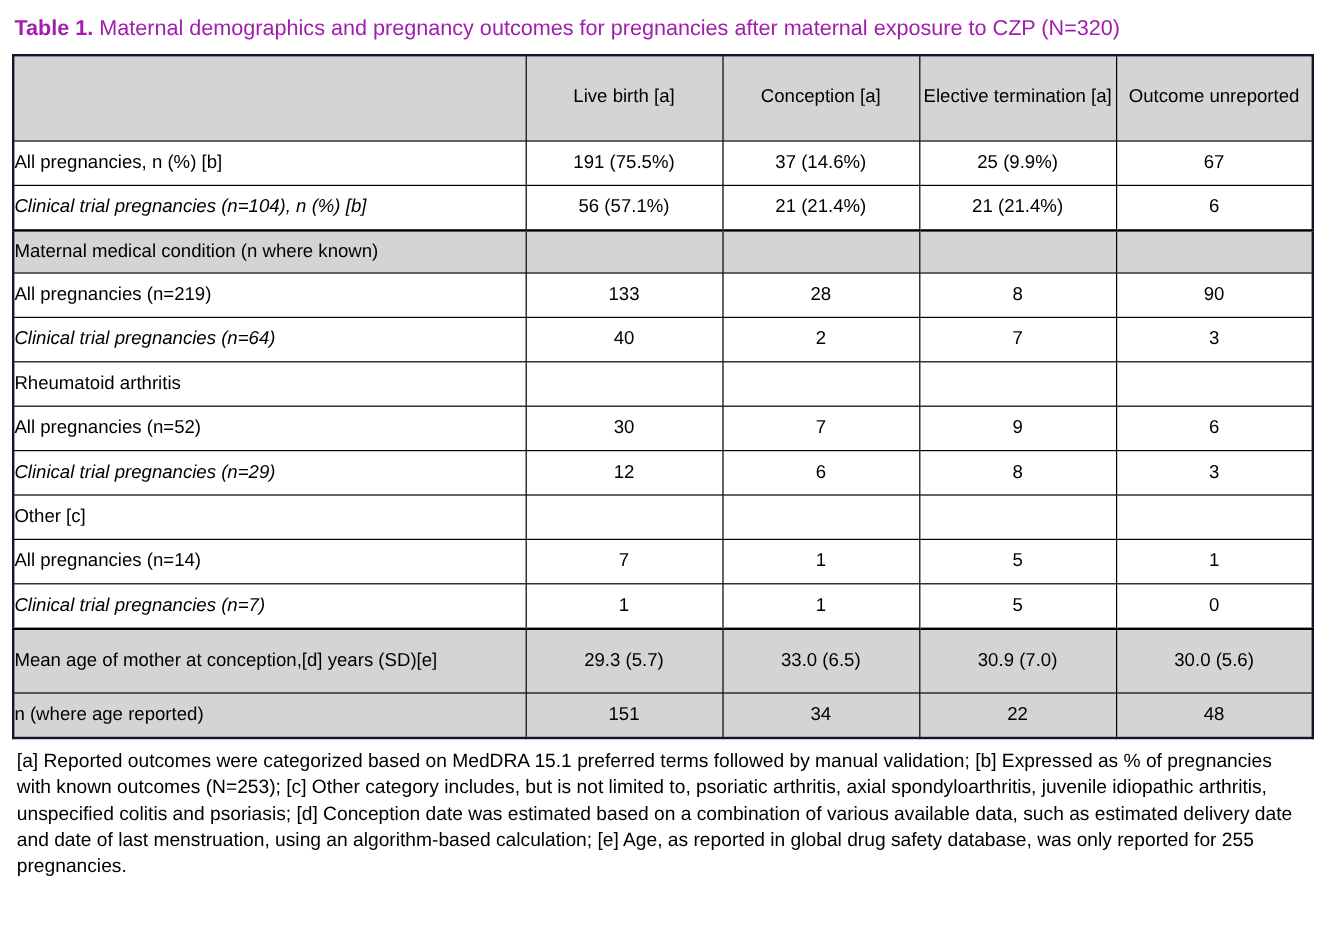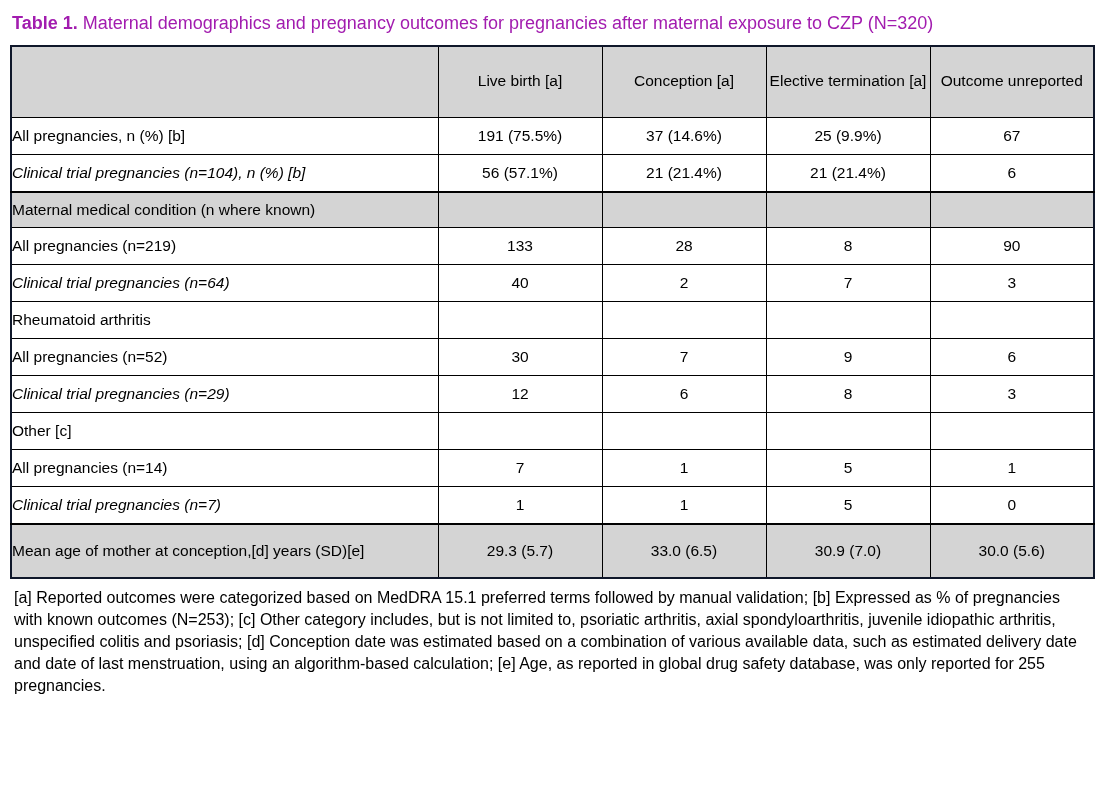--- a/index.html
+++ b/index.html
@@ -204,18 +204,25 @@
           <td class="num">5</td>
           <td class="num">0</td>
         </tr>
         <tr class="shade thickTop">
           <td class="lab two-line">Mean age of mother at conception,[d] years (SD)[e]</td>
           <td class="num two-line">29.3 (5.7)</td>
           <td class="num two-line">33.0 (6.5)</td>
           <td class="num two-line">30.9 (7.0)</td>
           <td class="num two-line">30.0 (5.6)</td>
         </tr>
+        <tr class="shade">
+          <td class="lab">n (where age reported)</td>
+          <td class="num">151</td>
+          <td class="num">34</td>
+          <td class="num">22</td>
+          <td class="num">48</td>
+        </tr>
       </tbody>
   </table>
 
   <div class="footnotes">[a] Reported outcomes were categorized based on MedDRA 15.1 preferred terms followed by manual validation; [b] Expressed as % of pregnancies with known outcomes (N=253); [c] Other category includes, but is not limited to, psoriatic arthritis, axial spondyloarthritis, juvenile idiopathic arthritis, unspecified colitis and psoriasis; [d] Conception date was estimated based on a combination of various available data, such as estimated delivery date and date of last menstruation, using an algorithm-based calculation; [e] Age, as reported in global drug safety database, was only reported for 255 pregnancies.</div>
 
 </div>
 
 </body></html>

